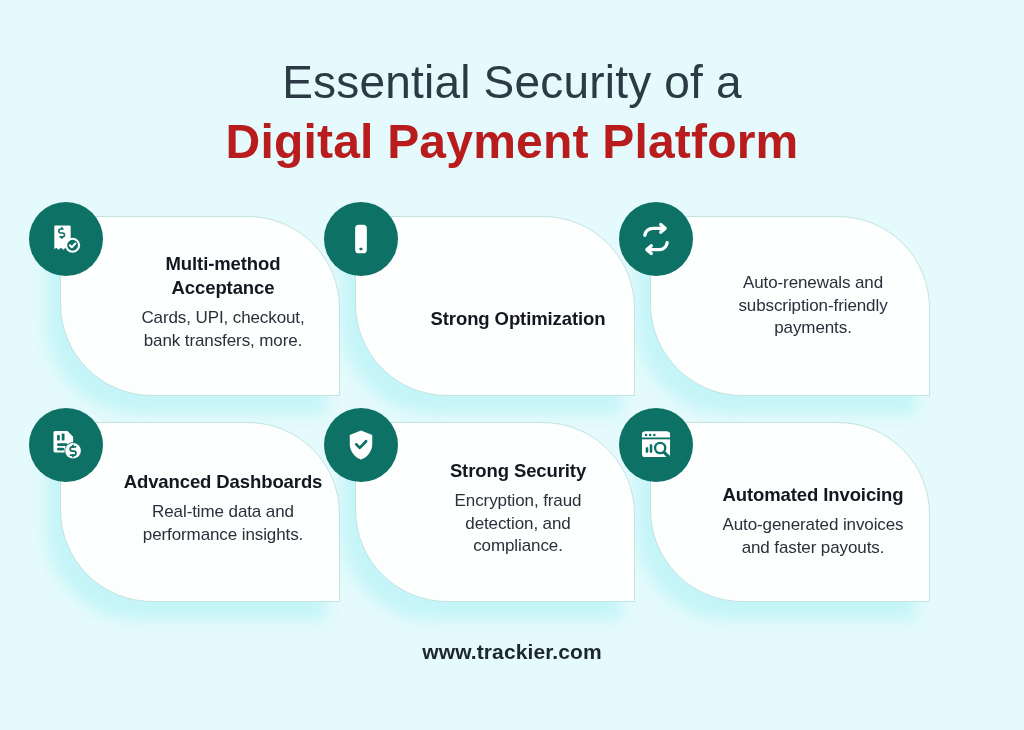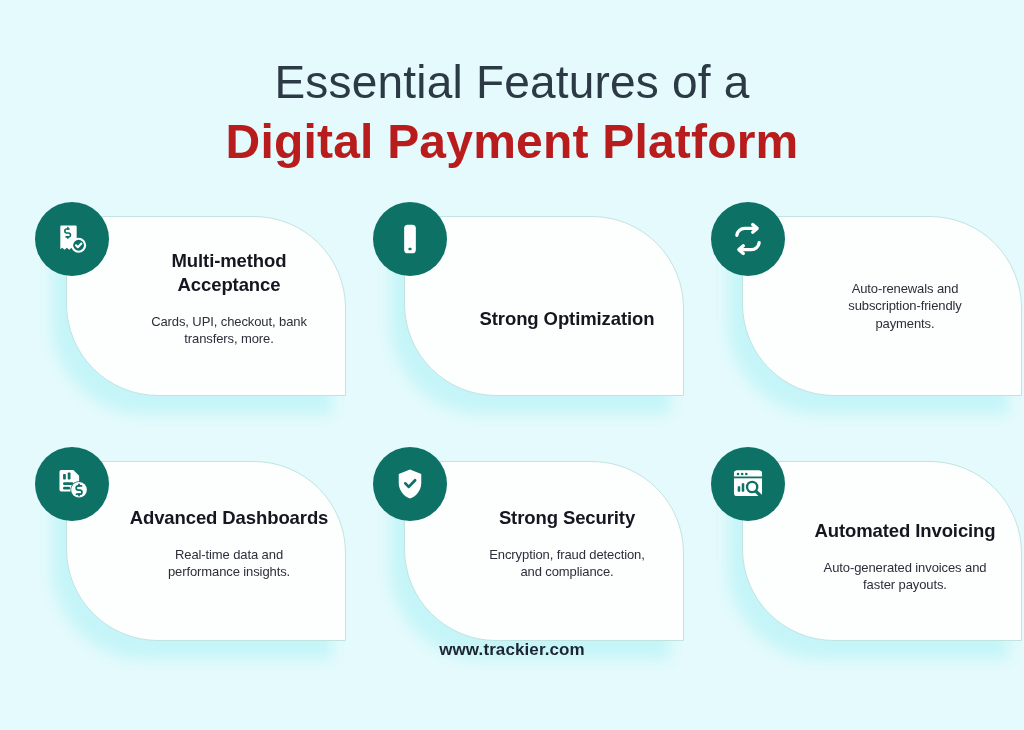--- a/index.html
+++ b/index.html
@@ -35,28 +35,27 @@
     letter-spacing: 0.2px;
     line-height: 1.22;
     margin: 0;
     margin-top: 4px;
   }
 
   
   .grid {
     position: absolute;
     top: 216px;
-    left: 66px;
+    left: 60px;
     width: 880px;
     display: grid;
     grid-template-columns: repeat(3, 295px);
     grid-template-rows: 202px 202px;
     column-gap: 0px;
     row-gap: 4px;
-    gap: 43px;
   }
 
   .card-wrap {
     position: relative;
     width: 280px;
     height: 180px;
   }
 
   
   .card-glow {
@@ -97,25 +96,25 @@
 
   .card-title {
     font-size: 18.5px;
     font-weight: 700;
     color: #15161f;
     line-height: 1.28;
     margin: 0 0 1px 0;
     letter-spacing: -0.1px;
   }
   .card-desc {
-    font-size: 13px;
+    font-size: 17px;
     font-weight: 400;
     color: #2c2f3a;
     line-height: 1.32;
-    margin: 16px;
+    margin: 8px;
     letter-spacing: -0.1px;
   }
 
   
   .icon-badge {
     position: absolute;
     left: -31px;
     top: -14px;
     width: 74px;
     height: 74px;
@@ -137,31 +136,31 @@
 
   
   .footer {
     position: absolute;
     top: 640px;
     left: 0;
     width: 1024px;
     text-align: center;
   }
   .footer-url {
-    font-size: 17px;
+    font-size: 21px;
     font-weight: 700;
     color: #1d2530;
     letter-spacing: 0.1px;
   }
 </style>
 </head>
 <body>
 
 <div class="header">
-  <div class="title-line1">Essential Features of a</div>
+  <div class="title-line1">Essential Security of a</div>
   <div class="title-line2">Digital Payment Platform</div>
 </div>
 
 <div class="grid">
 
   <div class="card-wrap">
     <div class="card-glow"></div>
     <div class="card">
       <div class="card-text">
         <div class="card-title">Multi-method Acceptance</div>

